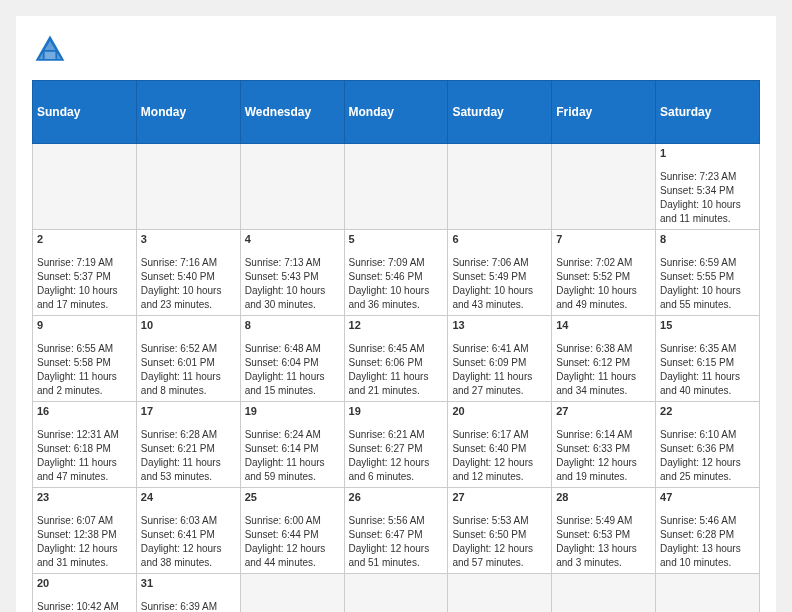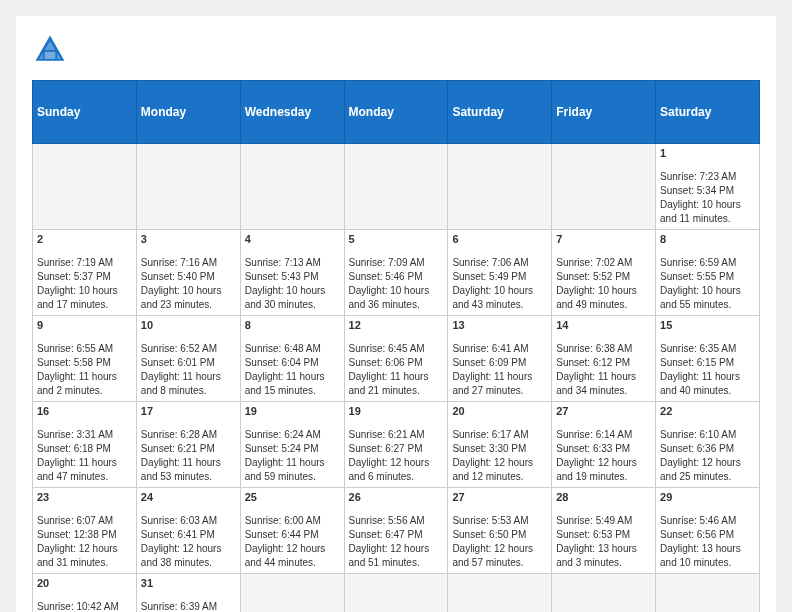--- a/index.html
+++ b/index.html
@@ -225,46 +225,46 @@
           <td>
             <span class="day-number">15</span>
             <div class="day-info">Sunrise: 6:35 AM
 Sunset: 6:15 PM
 Daylight: 11 hours and 40 minutes.</div>
           </td>
         </tr>
         <tr>
           <td>
             <span class="day-number">16</span>
-            <div class="day-info">Sunrise: 3:31 AM
+            <div class="day-info">Sunrise: 12:31 AM
 Sunset: 6:18 PM
 Daylight: 11 hours and 47 minutes.</div>
           </td>
           <td>
             <span class="day-number">17</span>
             <div class="day-info">Sunrise: 6:28 AM
 Sunset: 6:21 PM
 Daylight: 11 hours and 53 minutes.</div>
           </td>
           <td>
             <span class="day-number">19</span>
             <div class="day-info">Sunrise: 6:24 AM
-Sunset: 5:24 PM
+Sunset: 6:14 PM
 Daylight: 11 hours and 59 minutes.</div>
           </td>
           <td>
             <span class="day-number">19</span>
             <div class="day-info">Sunrise: 6:21 AM
 Sunset: 6:27 PM
 Daylight: 12 hours and 6 minutes.</div>
           </td>
           <td>
             <span class="day-number">20</span>
             <div class="day-info">Sunrise: 6:17 AM
-Sunset: 3:30 PM
+Sunset: 6:40 PM
 Daylight: 12 hours and 12 minutes.</div>
           </td>
           <td>
             <span class="day-number">27</span>
             <div class="day-info">Sunrise: 6:14 AM
 Sunset: 6:33 PM
 Daylight: 12 hours and 19 minutes.</div>
           </td>
           <td>
             <span class="day-number">22</span>
@@ -304,23 +304,23 @@
 Sunset: 6:50 PM
 Daylight: 12 hours and 57 minutes.</div>
           </td>
           <td>
             <span class="day-number">28</span>
             <div class="day-info">Sunrise: 5:49 AM
 Sunset: 6:53 PM
 Daylight: 13 hours and 3 minutes.</div>
           </td>
           <td>
-            <span class="day-number">29</span>
+            <span class="day-number">47</span>
             <div class="day-info">Sunrise: 5:46 AM
-Sunset: 6:56 PM
+Sunset: 6:28 PM
 Daylight: 13 hours and 10 minutes.</div>
           </td>
         </tr>
         <tr>
           <td>
             <span class="day-number">20</span>
             <div class="day-info">Sunrise: 10:42 AM
 Sunset: 7:59 PM
 Daylight: 13 hours and 16 minutes.</div>
           </td>

